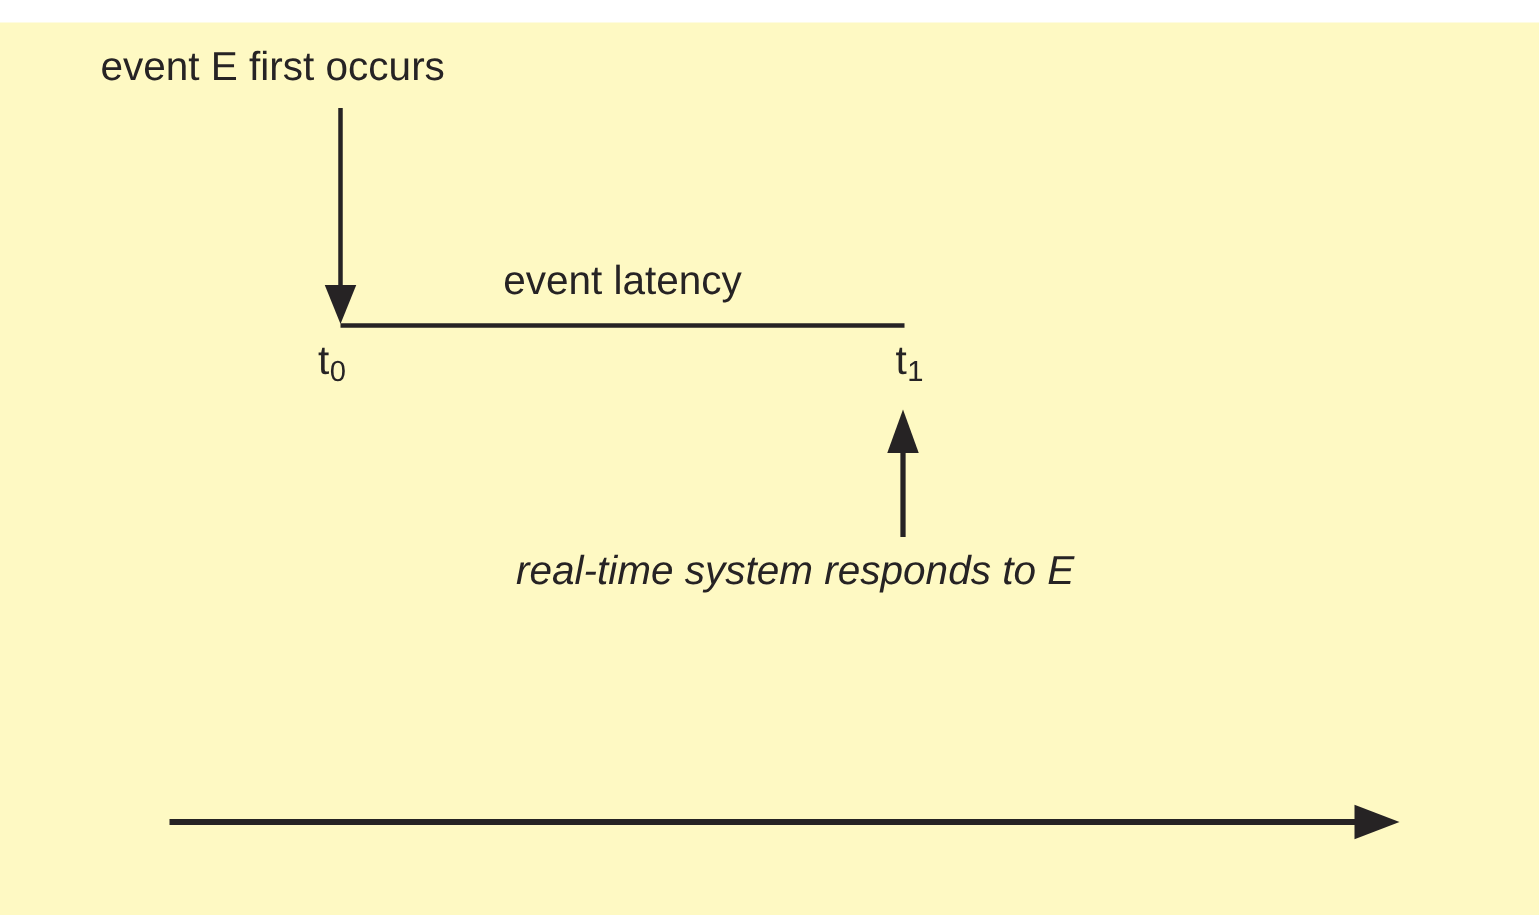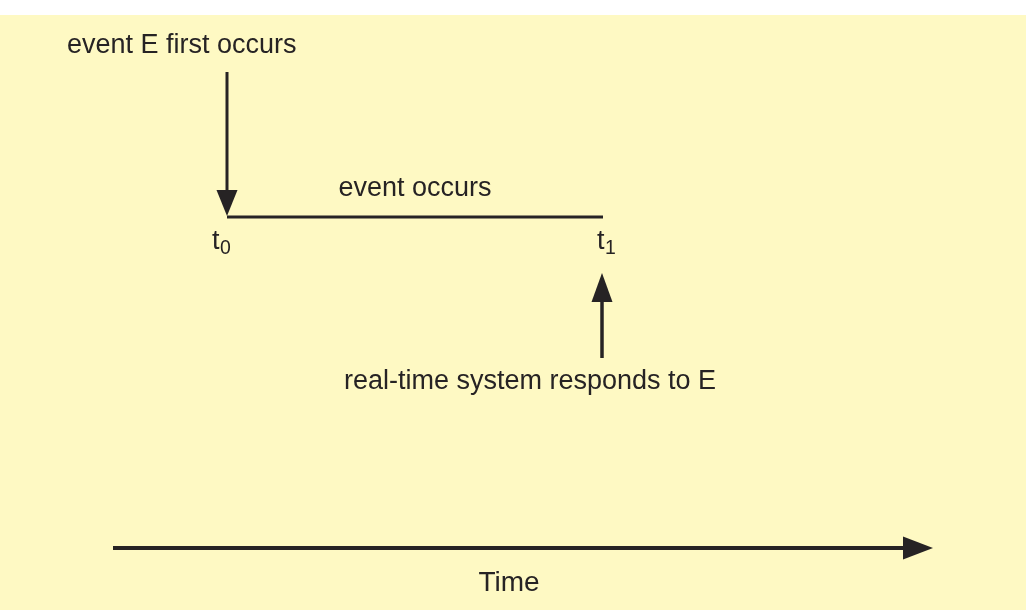--- a/index.html
+++ b/index.html
@@ -38,21 +38,21 @@
   }
   .lbl-t0 { left: 212px; top: 209px; text-align: right; }
   .lbl-t1 { left: 597px; top: 209px; }
   .lbl-t0 sub, .lbl-t1 sub {
     font-size: 0.72em;
     vertical-align: baseline;
     position: relative;
     top: 0.28em;
     left: 0.02em;
   }
-  .lbl-responds { left: 344px; top: 349px; }
+  .lbl-responds { left: 344px; top: 349px; font-style: italic; }
   .lbl-time {
     left: 113px; top: 551px;
     width: 792px;
     text-align: center;
     font-size: 28px;
   }
 </style>
 </head>
 <body>
 
@@ -73,23 +73,22 @@
     </g>
 
     <g>
       <line x1="113" y1="533" x2="906" y2="533" stroke="#262324" stroke-width="4"></line>
       <polygon points="903,521.5 903,544.5 933,533" fill="#262324"></polygon>
     </g>
   </svg>
 
   <div class="lbl lbl-event-occurs">event E first occurs</div>
 
-  <div class="lbl lbl-event-latency">event occurs</div>
+  <div class="lbl lbl-event-latency">event latency</div>
 
   <div class="lbl lbl-t0"><span>t</span><sub>0</sub></div>
 
   <div class="lbl lbl-t1"><span>t</span><sub>1</sub></div>
 
   <div class="lbl lbl-responds">real-time system responds to E</div>
 
-  <div class="lbl lbl-time">Time</div>
 
 </div>
 
 </body></html>

